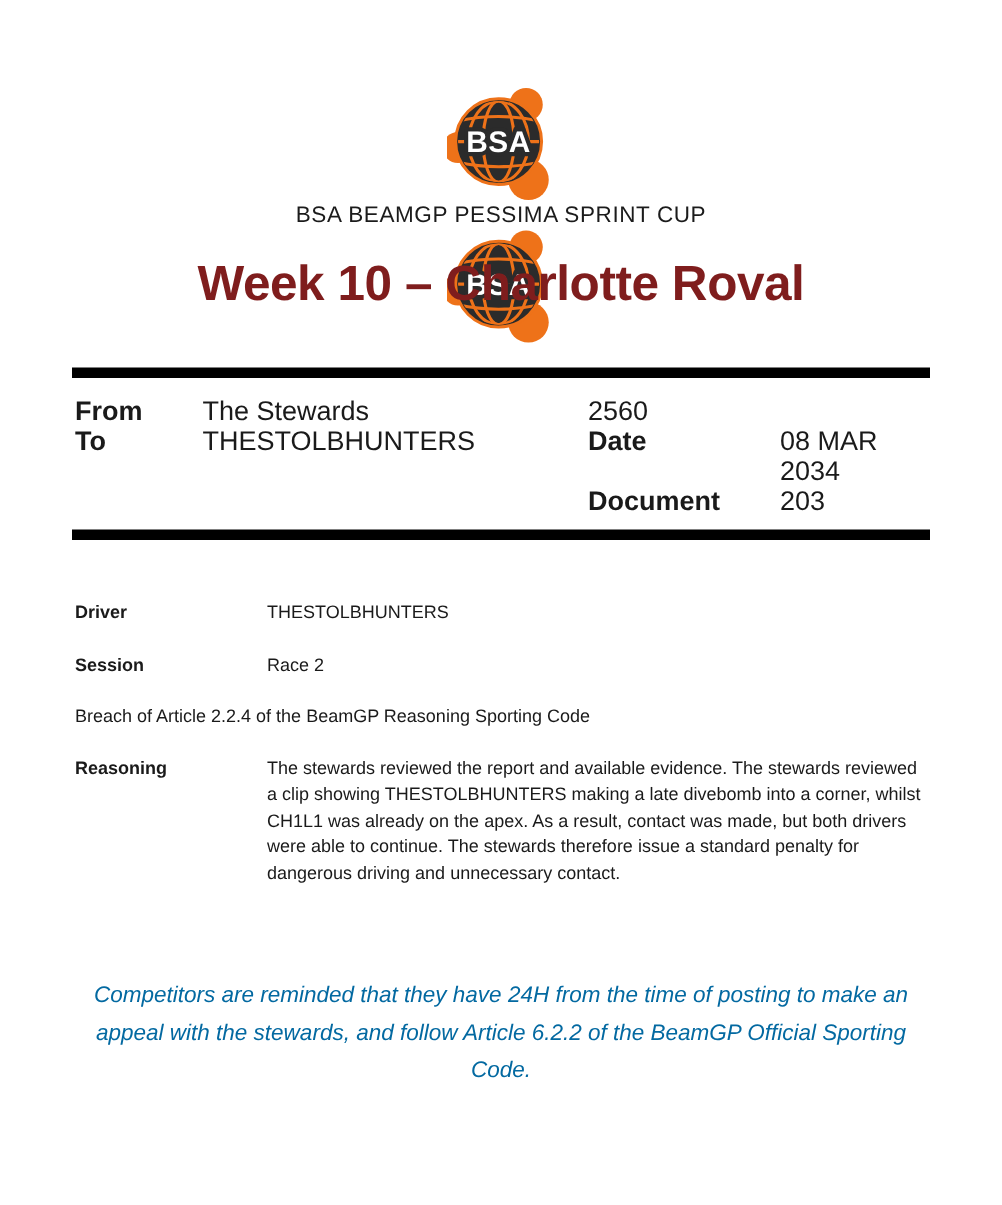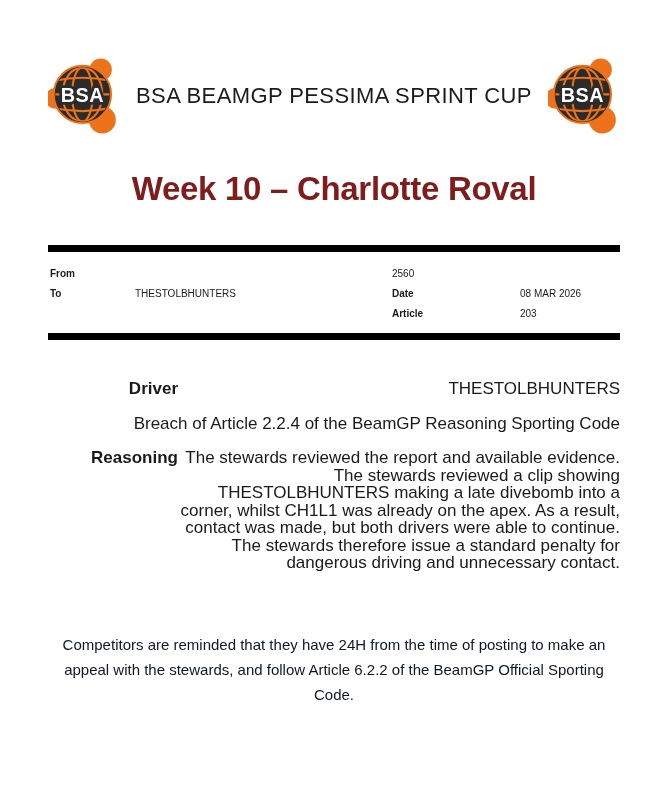--- a/index.html
+++ b/index.html
@@ -12,24 +12,25 @@
   body { height: 803px; overflow: hidden; }
   .doc { padding: 0 48px; }
 
   
   .masthead {
     margin-top: 57px;
     height: 78px;
     display: flex;
     align-items: center;
     justify-content: space-between;
+    flex-direction: column;
   }
   .logo { width: 72px; height: 78px; display: inline-block; flex-shrink: 0; }
   .series-title {
-    font-size: 22px;
+    font-size: 15px;
     font-weight: 400;
     letter-spacing: 0.4px;
     color: #1b1b1b;
     text-align: center;
     flex: 1;
   }
 
   
   .doc-title {
     margin-top: 32px;
@@ -40,40 +41,41 @@
     line-height: 44px;
     letter-spacing: -0.3px;
   }
 
   
   .meta { margin-top: 34px; }
   .rule { height: 7px; background: #000; }
   .meta-cols { display: flex; padding: 12px 0 9px 0; }
   .meta-left { width: 342px; }
   .meta-right { flex: 1; }
-  .meta-row { display: flex; font-size: 10px; line-height: 20px; padding-left: 2px; }
+  .meta-row { display: flex; font-size: 18px; line-height: 20px; padding-left: 2px; }
   .meta-label { font-weight: 700; }
   .meta-left .meta-label { width: 85px; flex-shrink: 0; }
   .meta-right .meta-label { width: 128px; flex-shrink: 0; }
   .meta-value { flex: 1; }
 
   
   .details { margin-top: 40px; }
-  .detail-row { display: flex; font-size: 17px; line-height: 17.5px; margin-bottom: 17px; padding-left: 2px; text-align: right; }
+  .detail-row { display: flex; font-size: 12px; line-height: 17.5px; margin-bottom: 17px; padding-left: 2px; }
   .detail-label { width: 128px; flex-shrink: 0; font-weight: 700; }
   .detail-value { flex: 1; }
 
   
   .notice {
     margin-top: 60px;
     padding: 0 6px;
     text-align: center;
+    font-style: italic;
     font-size: 15px;
     line-height: 25px;
-    color: #0f172a;
+    color: #0369a1;
   }
 </style>
 </head>
 <body>
 
 <div class="doc">
 
   <header class="masthead">
     <span class="logo">
       <svg viewBox="0 0 90 98" width="72" height="78" aria-hidden="true">
@@ -117,47 +119,52 @@
   </header>
 
   <h1 class="doc-title">Week 10 – Charlotte Roval</h1>
 
   <section class="meta">
     <div class="rule"></div>
     <div class="meta-cols">
       <div class="meta-left">
         <div class="meta-row">
           <span class="meta-label">From</span>
+          <span class="meta-value">The Stewards</span>
         </div>
         <div class="meta-row">
           <span class="meta-label">To</span>
           <span class="meta-value">THESTOLBHUNTERS</span>
         </div>
       </div>
       <div class="meta-right">
         <div class="meta-row">
           <span class="meta-value">2560</span>
         </div>
         <div class="meta-row">
           <span class="meta-label">Date</span>
-          <span class="meta-value">08 MAR 2026</span>
+          <span class="meta-value">08 MAR 2034</span>
         </div>
         <div class="meta-row">
-          <span class="meta-label">Article</span>
+          <span class="meta-label">Document</span>
           <span class="meta-value">203</span>
         </div>
       </div>
     </div>
     <div class="rule"></div>
   </section>
 
   <section class="details">
     <div class="detail-row">
       <span class="detail-label">Driver</span>
       <span class="detail-value">THESTOLBHUNTERS</span>
+    </div>
+    <div class="detail-row">
+      <span class="detail-label">Session</span>
+      <span class="detail-value">Race 2</span>
     </div>
     <div class="detail-row">
       <span class="detail-value">Breach of Article 2.2.4 of the BeamGP Reasoning Sporting Code</span>
     </div>
     <div class="detail-row">
       <span class="detail-label">Reasoning</span>
       <span class="detail-value">The stewards reviewed the report and available evidence. The stewards reviewed a clip showing THESTOLBHUNTERS making a late divebomb into a corner, whilst CH1L1 was already on the apex. As a result, contact was made, but both drivers were able to continue. The stewards therefore issue a standard penalty for dangerous driving and unnecessary contact.</span>
     </div>
   </section>
 

